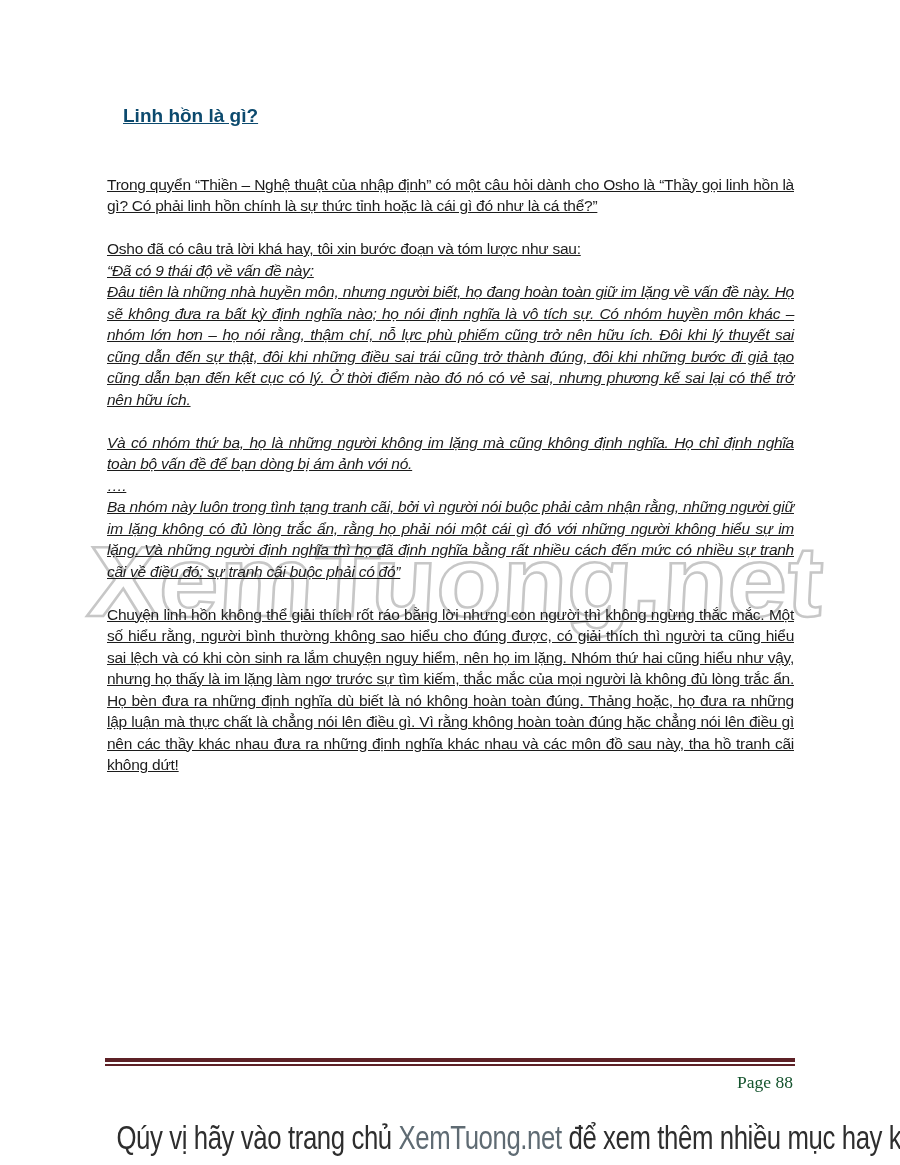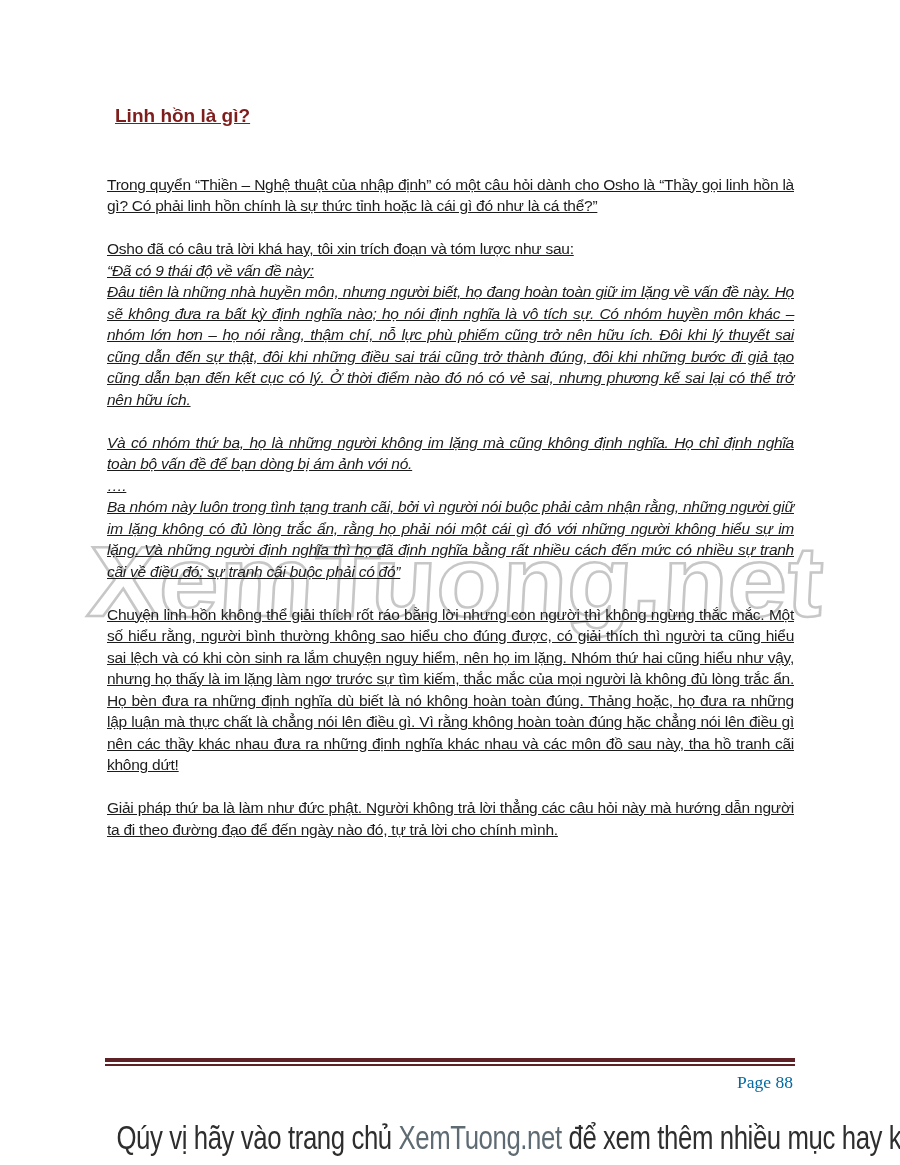--- a/index.html
+++ b/index.html
@@ -19,36 +19,36 @@
     user-select:none;
   }
 
   .content{
     position:absolute;left:107px;top:104px;width:687px;z-index:1;
     color:#1c1c1c;font-size:15.5px;line-height:21.5px;
     text-align:justify;letter-spacing:-0.25px;
   }
   .title{
     display:inline-block;
-    color:#7f1d1d;font-weight:bold;font-size:19px;line-height:24px;
-    text-decoration:underline;margin:0 0 24px 8px;letter-spacing:0;
+    color:#0c4a6e;font-weight:bold;font-size:19px;line-height:24px;
+    text-decoration:underline;margin:0 0 24px 16px;letter-spacing:0;
   }
   .content p{margin:0;text-decoration:underline;}
   .content p.gap{margin-top:21.5px;}
   .it{font-style:italic;}
   .b{font-weight:bold;font-style:normal;}
 
   .footer-rule{position:absolute;left:105px;top:1058px;width:690px;z-index:1;}
   .footer-rule .thick{height:4px;background:#5d2126;}
   .footer-rule .gapline{height:2px;background:#ffffff;}
   .footer-rule .thin{height:2px;background:#5d2126;}
 
   .page-num{
     position:absolute;top:1072px;right:107px;z-index:1;
-    font-family:"Liberation Serif", serif;font-size:17.5px;color:#0369a1;
+    font-family:"Liberation Serif", serif;font-size:17.5px;color:#14532d;
   }
 
   .banner{position:absolute;left:0;top:1114px;width:900px;text-align:center;z-index:1;}
   .banner .inner{
     display:inline-block;white-space:nowrap;
     font-size:33px;line-height:48px;color:#2e2e2e;letter-spacing:-0.5px;
     transform:scaleX(0.78);transform-origin:center;
   }
   .banner .site{color:#5f6b73;}
 </style>
@@ -56,28 +56,27 @@
 <body>
 
 <div class="page">
 
   <div class="watermark">XemTuong.net</div>
 
   <div class="content">
     <span class="title">Linh hồn là gì?</span>
 
     <p class="gap">Trong quyển “Thiền – Nghệ thuật của nhập định” có một câu hỏi dành cho Osho là “Thầy gọi linh hồn là gì? Có phải linh hồn chính là sự thức tỉnh hoặc là cái gì đó như là cá thể?”</p>
-    <p class="gap">Osho đã có câu trả lời khá hay, tôi xin trích đoạn và tóm lược như sau:</p>
+    <p class="gap">Osho đã có câu trả lời khá hay, tôi xin bước đoạn và tóm lược như sau:</p>
     <p class="it">“Đã có 9 thái độ về vấn đề này:</p>
     <p class="it">Đâu tiên là những nhà huyền môn, nhưng người biết, họ đang hoàn toàn giữ im lặng về vấn đề này. Họ sẽ không đưa ra bất kỳ định nghĩa nào; họ nói định nghĩa là vô tích sự. Có nhóm huyền môn khác – nhóm lớn hơn – họ nói rằng, thậm chí, nỗ lực phù phiếm cũng trở nên hữu ích. Đôi khi lý thuyết sai cũng dẫn đến sự thật, đôi khi những điều sai trái cũng trở thành đúng, đôi khi những bước đi giả tạo cũng dẫn bạn đến kết cục có lý. Ở thời điểm nào đó nó có vẻ sai, nhưng phương kế sai lại có thể trở nên hữu ích.</p>
     <p class="it gap">Và có nhóm thứ ba, họ là những người không im lặng mà cũng không định nghĩa. Họ chỉ định nghĩa toàn bộ vấn đề để bạn dòng bị ám ảnh với nó.</p>
     <p class="it">….</p>
     <p class="it">Ba nhóm này luôn trong tình tạng tranh cãi, bởi vì người nói buộc phải cảm nhận rằng, những người giữ im lặng không có đủ lòng trắc ẩn, rằng họ phải nói một cái gì đó với những người không hiểu sự im lặng. Và những người định nghĩa thì họ đã định nghĩa bằng rất nhiều cách đến mức có nhiều sự tranh cãi về điều đó: sự tranh cãi buộc phải có đó”</p>
     <p class="gap">Chuyện linh hồn không thể giải thích rốt ráo bằng lời nhưng con người thì không ngừng thắc mắc. Một số hiểu rằng, người bình thường không sao hiểu cho đúng được, có giải thích thì người ta cũng hiểu sai lệch và có khi còn sinh ra lắm chuyện nguy hiểm, nên họ im lặng. Nhóm thứ hai cũng hiểu như vậy, nhưng họ thấy là im lặng làm ngơ trước sự tìm kiếm, thắc mắc của mọi người là không đủ lòng trắc ẩn. Họ bèn đưa ra những định nghĩa dù biết là nó không hoàn toàn đúng. Thảng hoặc, họ đưa ra những lập luận mà thực chất là chẳng nói lên điều gì. Vì rằng không hoàn toàn đúng hặc chẳng nói lên điều gì nên các thầy khác nhau đưa ra những định nghĩa khác nhau và các môn đồ sau này, tha hồ tranh cãi không dứt!</p>
-    <p class="gap">Giải pháp thứ ba là làm như đức phật. Người không trả lời thẳng các câu hỏi này mà hướng dẫn người ta đi theo đường đạo để đến ngày nào đó, tự trả lời cho chính mình.</p>
   </div>
 
   <div class="footer-rule">
     <div class="thick"></div>
     <div class="gapline"></div>
     <div class="thin"></div>
   </div>
 
   <div class="page-num">Page 88</div>
 

